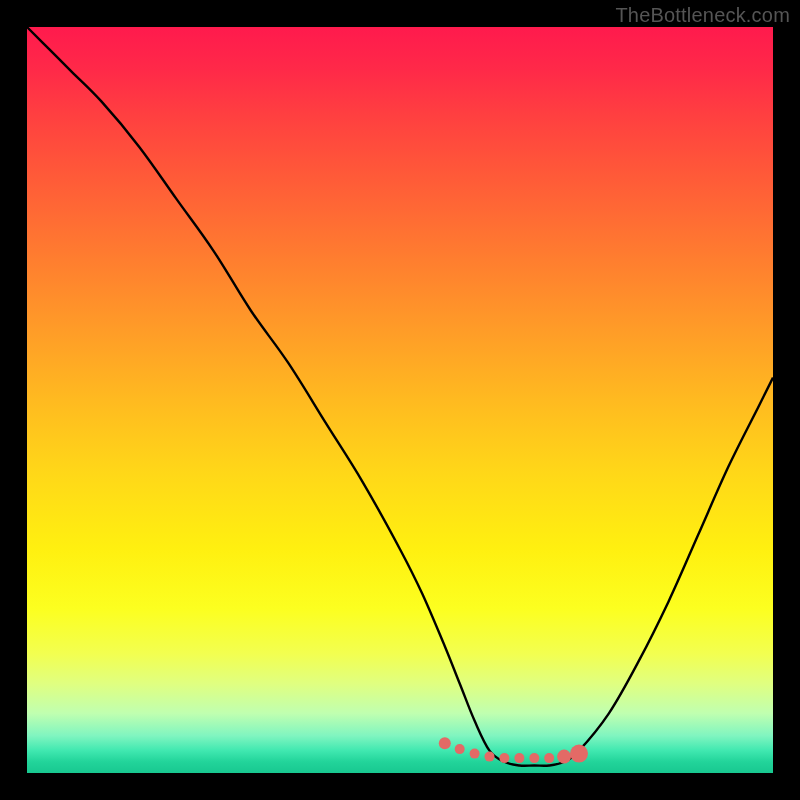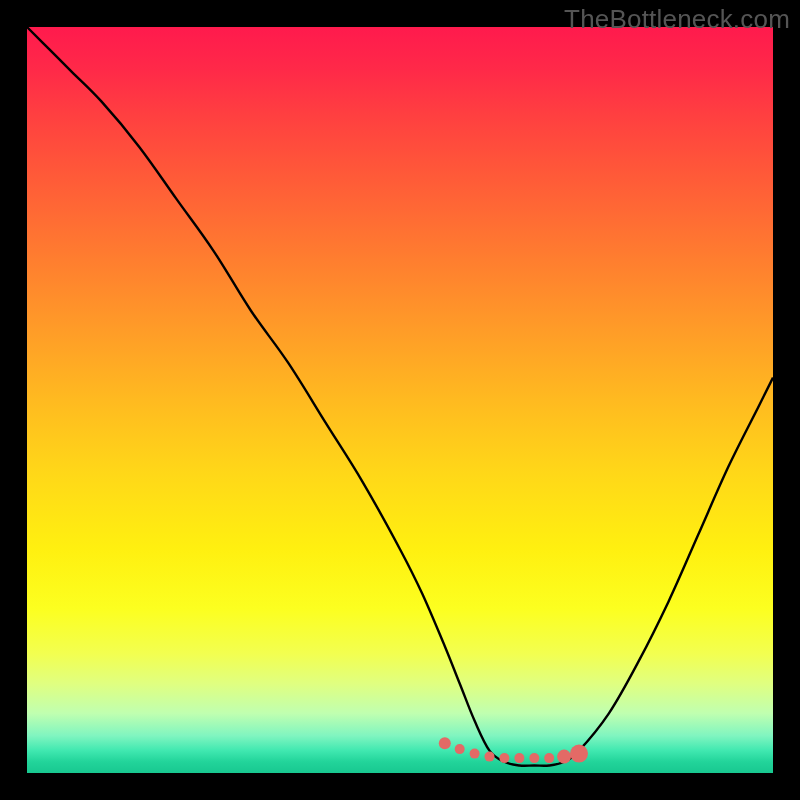--- a/index.html
+++ b/index.html
@@ -42,21 +42,21 @@
       #40e8b0 97%,
       #22d49a 98.5%,
       #18c890 100%
     );
   }
   .watermark {
     position: absolute;
     top: 4px;
     right: 10px;
     color: #555;
-    font-size: 26px;
+    font-size: 20px;
     font-weight: 500;
     letter-spacing: 0.2px;
     user-select: none;
   }
   svg.curves {
     position: absolute;
     left: 0;
     top: 0;
     width: 746px;
     height: 746px;

